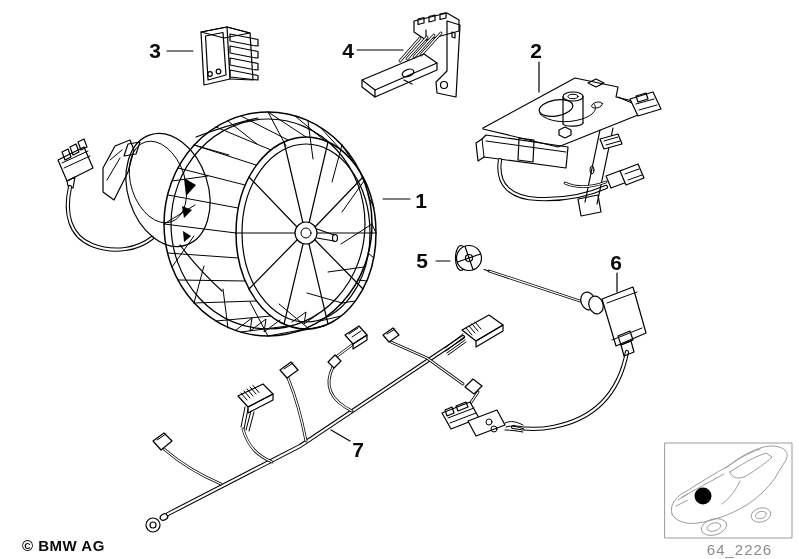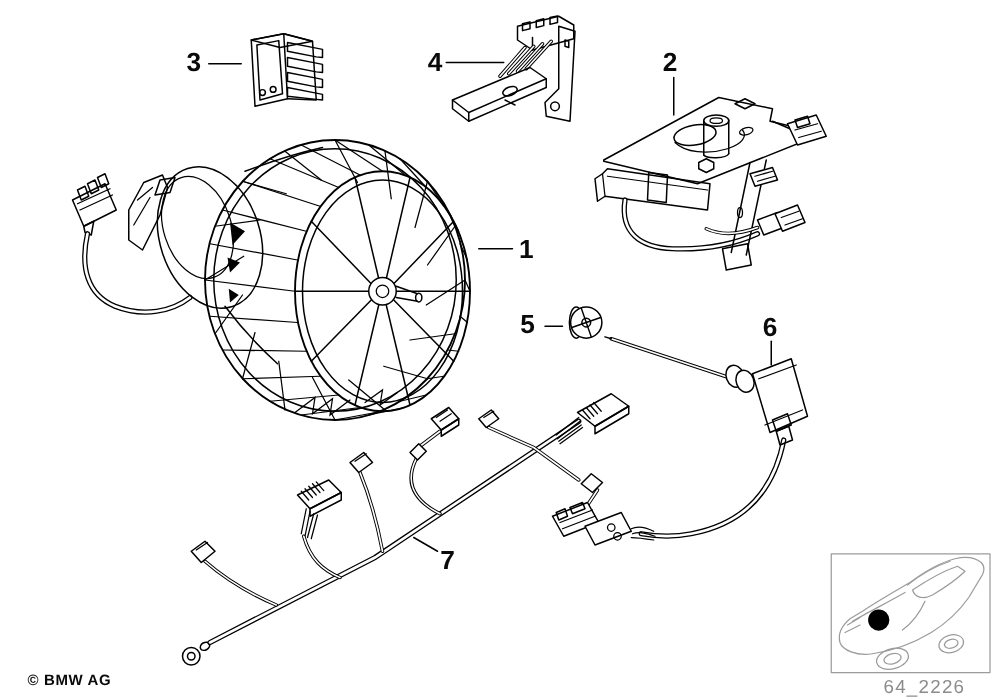--- a/index.html
+++ b/index.html
@@ -27,21 +27,21 @@
   .wire-i{fill:none;stroke:#ffffff;stroke-width:1.3;stroke-linecap:round;}
   .thin{fill:none;stroke:var(--line);stroke-width:1;stroke-linecap:round;}
   .inset-ln{fill:none;stroke:var(--inset_line);stroke-width:1;stroke-linecap:round;stroke-linejoin:round;}
   .callout{
     position:absolute;transform:translate(-50%,-50%);
     font-weight:bold;font-size:21px;color:#0a0a0a;line-height:1;
     cursor:pointer;user-select:none;
   }
   .copyright{
     position:absolute;left:22px;top:537px;
-    font-weight:bold;font-size:12px;color:#0a0a0a;letter-spacing:.5px;
+    font-weight:bold;font-size:15px;color:#0a0a0a;letter-spacing:.5px;
   }
   .diagram-code{
     position:absolute;left:676px;top:541px;width:127px;text-align:center;
     font-size:15px;color:var(--code_text);letter-spacing:1px;
   }
 </style>
 </head>
 <body>
 
 <div class="stage">

